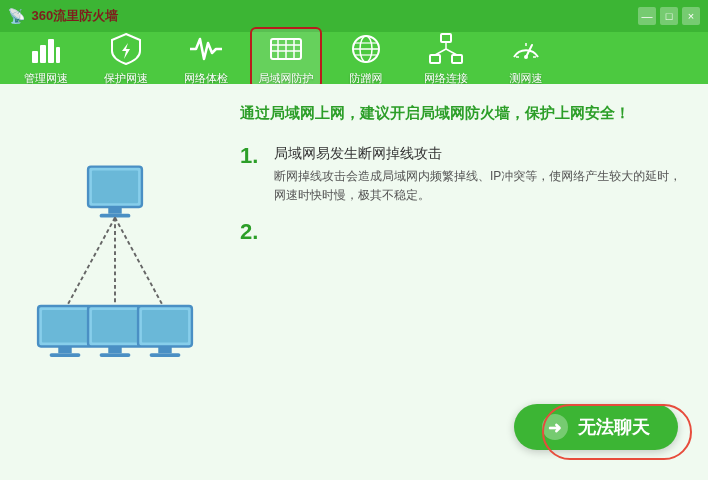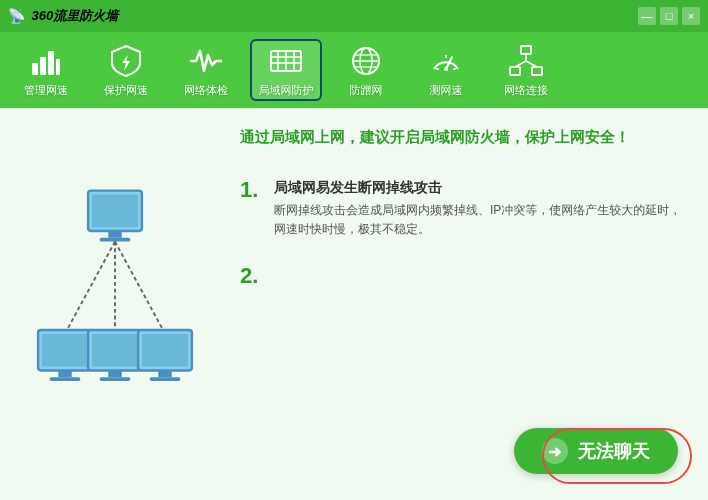--- a/index.html
+++ b/index.html
@@ -20,24 +20,23 @@
       align-items: center;
       justify-content: space-between;
       padding: 0 8px;
     }
     .title-bar-left {
       display: flex;
       align-items: center;
       gap: 6px;
     }
     .title-text {
-      color: #000000;
+      color: #7f1d1d;
       font-size: 13px;
       font-weight: bold;
-      font-style: italic;
     }
     .title-bar-right {
       display: flex;
       gap: 4px;
     }
     .win-btn {
       width: 18px;
       height: 18px;
       background: rgba(255,255,255,0.3);
       border-radius: 2px;
@@ -49,39 +48,39 @@
       cursor: pointer;
     }
     .wifi-icon {
       color: #fff;
       font-size: 14px;
     }
 
     
     .toolbar {
       background: #4cc940;
-      height: 76px;
+      height: 52px;
       display: flex;
       align-items: center;
       padding: 0 10px;
       gap: 8px;
     }
     .toolbar-item {
       display: flex;
       flex-direction: column;
       align-items: center;
       justify-content: center;
       width: 72px;
       height: 62px;
       cursor: pointer;
       border-radius: 6px;
       gap: 4px;
     }
     .toolbar-item.active {
-      border: 2px solid #0c4a6e;
+      border: 2px solid #b91c1c;
       background: rgba(255,255,255,0.15);
     }
     .toolbar-icon {
       width: 36px;
       height: 36px;
     }
     .toolbar-label {
       color: #fff;
       font-size: 11px;
       text-align: center;
@@ -104,21 +103,21 @@
       justify-content: center;
       padding: 10px;
     }
 
     
     .right-panel {
       flex: 1;
       padding: 20px 20px 20px 10px;
       display: flex;
       flex-direction: column;
-      gap: 26px;
+      gap: 16px;
     }
 
     .main-title {
       color: #2c9e28;
       font-size: 15px;
       font-weight: bold;
       margin-bottom: 6px;
     }
 
     .feature-item {
@@ -129,21 +128,21 @@
       color: #2c9e28;
       font-size: 22px;
       font-weight: bold;
       min-width: 24px;
       line-height: 1;
     }
     .feature-content {}
     .feature-title {
       color: #333;
       font-size: 14px;
-      font-weight: bold;
+      font-weight: normal;
       margin-bottom: 4px;
     }
     .feature-desc {
       color: #555;
       font-size: 12px;
       line-height: 1.6;
     }
 
     .start-btn {
       position: absolute;
@@ -249,40 +248,40 @@
       <ellipse cx="18" cy="18" rx="6" ry="13" fill="none" stroke="white" stroke-width="1.5"></ellipse>
       <line x1="5" y1="18" x2="31" y2="18" stroke="white" stroke-width="1.5"></line>
       <line x1="7" y1="12" x2="29" y2="12" stroke="white" stroke-width="1.2"></line>
       <line x1="7" y1="24" x2="29" y2="24" stroke="white" stroke-width="1.2"></line>
     </svg>
     <span class="toolbar-label">防蹭网</span>
   </div>
 
   <div class="toolbar-item">
     <svg class="toolbar-icon" viewBox="0 0 36 36">
+      <rect x="13" y="3" width="10" height="8" rx="1" fill="none" stroke="white" stroke-width="2"></rect>
+      <rect x="2" y="24" width="10" height="8" rx="1" fill="none" stroke="white" stroke-width="2"></rect>
+      <rect x="24" y="24" width="10" height="8" rx="1" fill="none" stroke="white" stroke-width="2"></rect>
+      <line x1="18" y1="11" x2="18" y2="18" stroke="white" stroke-width="1.5"></line>
+      <line x1="18" y1="18" x2="7" y2="24" stroke="white" stroke-width="1.5"></line>
+      <line x1="18" y1="18" x2="29" y2="24" stroke="white" stroke-width="1.5"></line>
+    </svg>
+    <span class="toolbar-label">网络连接</span>
+  </div>
+
+  <div class="toolbar-item">
+    <svg class="toolbar-icon" viewBox="0 0 36 36">
       <path d="M6 26 A14 14 0 0 1 30 26" fill="none" stroke="white" stroke-width="2"></path>
       <line x1="18" y1="26" x2="24" y2="14" stroke="white" stroke-width="2" stroke-linecap="round"></line>
       <circle cx="18" cy="26" r="2" fill="white"></circle>
       <line x1="8" y1="26" x2="11" y2="26" stroke="white" stroke-width="1.5"></line>
       <line x1="28" y1="26" x2="25" y2="26" stroke="white" stroke-width="1.5"></line>
       <line x1="18" y1="12" x2="18" y2="15" stroke="white" stroke-width="1.5"></line>
     </svg>
     <span class="toolbar-label">测网速</span>
-  </div>
-
-  <div class="toolbar-item">
-    <svg class="toolbar-icon" viewBox="0 0 36 36">
-      <rect x="13" y="3" width="10" height="8" rx="1" fill="none" stroke="white" stroke-width="2"></rect>
-      <rect x="2" y="24" width="10" height="8" rx="1" fill="none" stroke="white" stroke-width="2"></rect>
-      <rect x="24" y="24" width="10" height="8" rx="1" fill="none" stroke="white" stroke-width="2"></rect>
-      <line x1="18" y1="11" x2="18" y2="18" stroke="white" stroke-width="1.5"></line>
-      <line x1="18" y1="18" x2="7" y2="24" stroke="white" stroke-width="1.5"></line>
-      <line x1="18" y1="18" x2="29" y2="24" stroke="white" stroke-width="1.5"></line>
-    </svg>
-    <span class="toolbar-label">网络连接</span>
   </div>
 </div>
 
 <div class="main-content">
 
   <div class="left-panel">
     <svg class="svg-diagram" viewBox="0 0 200 260">
 
       <rect x="72" y="10" width="56" height="42" rx="3" fill="#87ceeb" stroke="#4a8fc4" stroke-width="2.5"></rect>
       <rect x="76" y="14" width="48" height="34" fill="#6ab8d8" rx="1"></rect>

